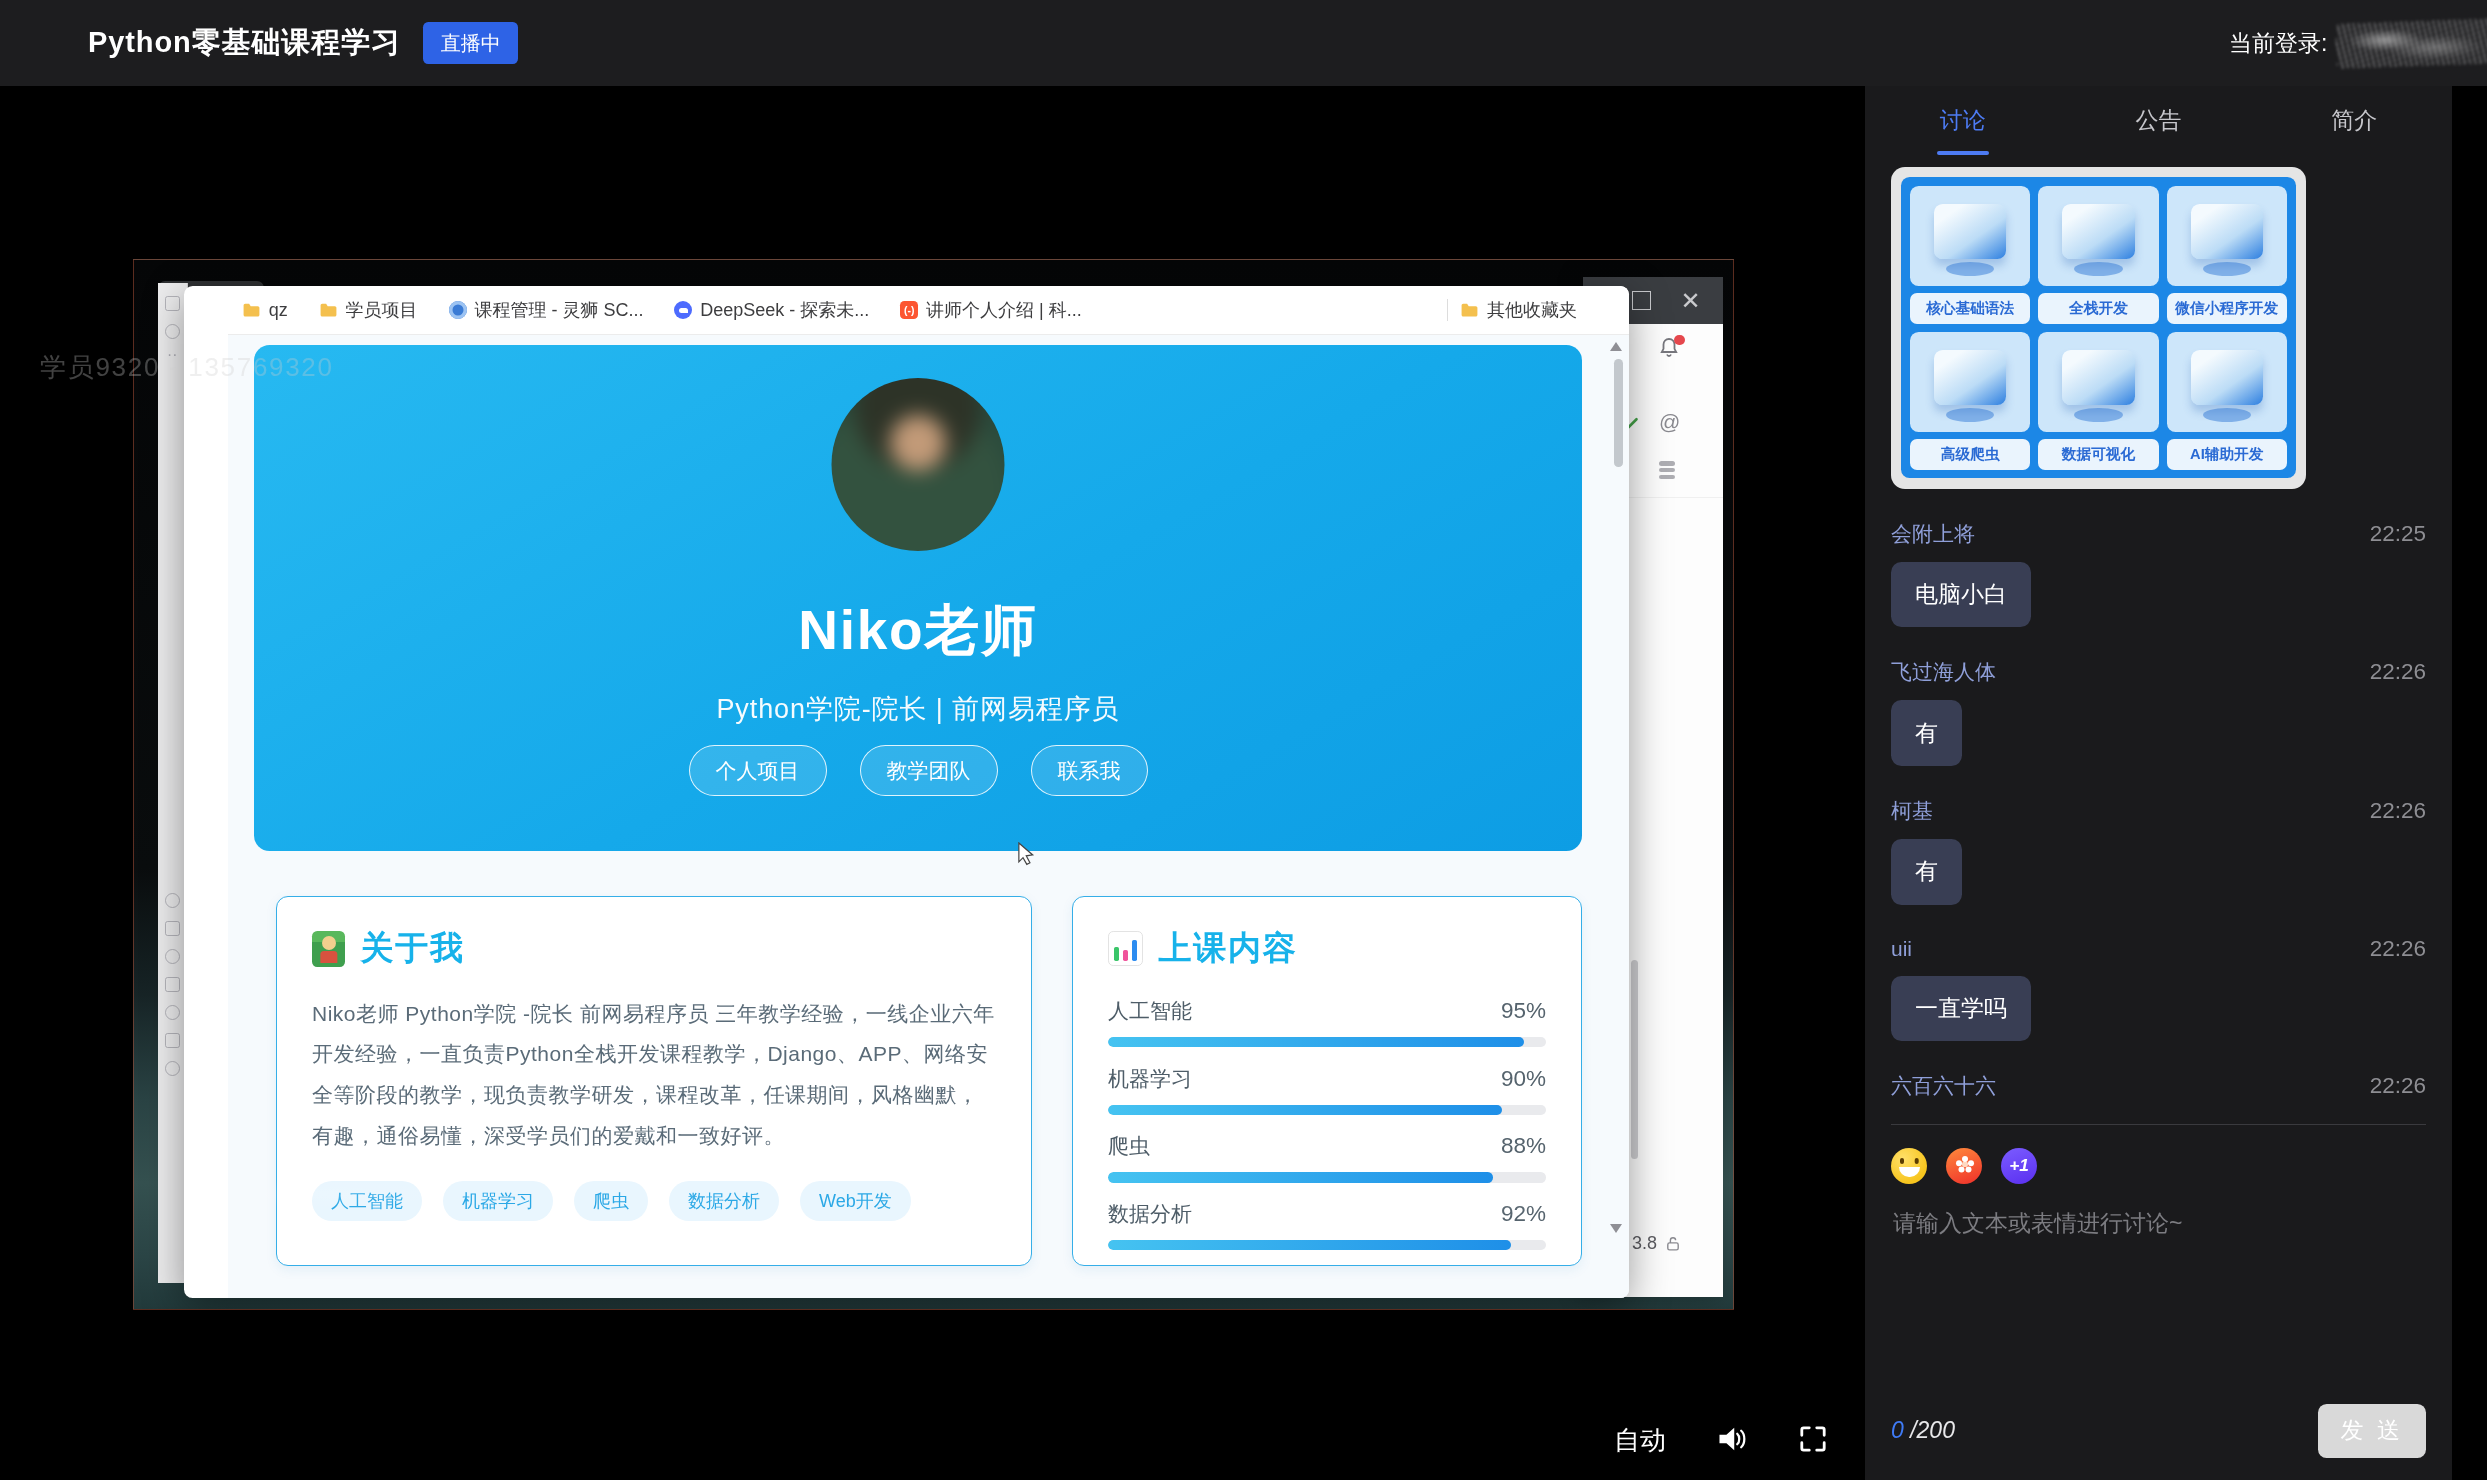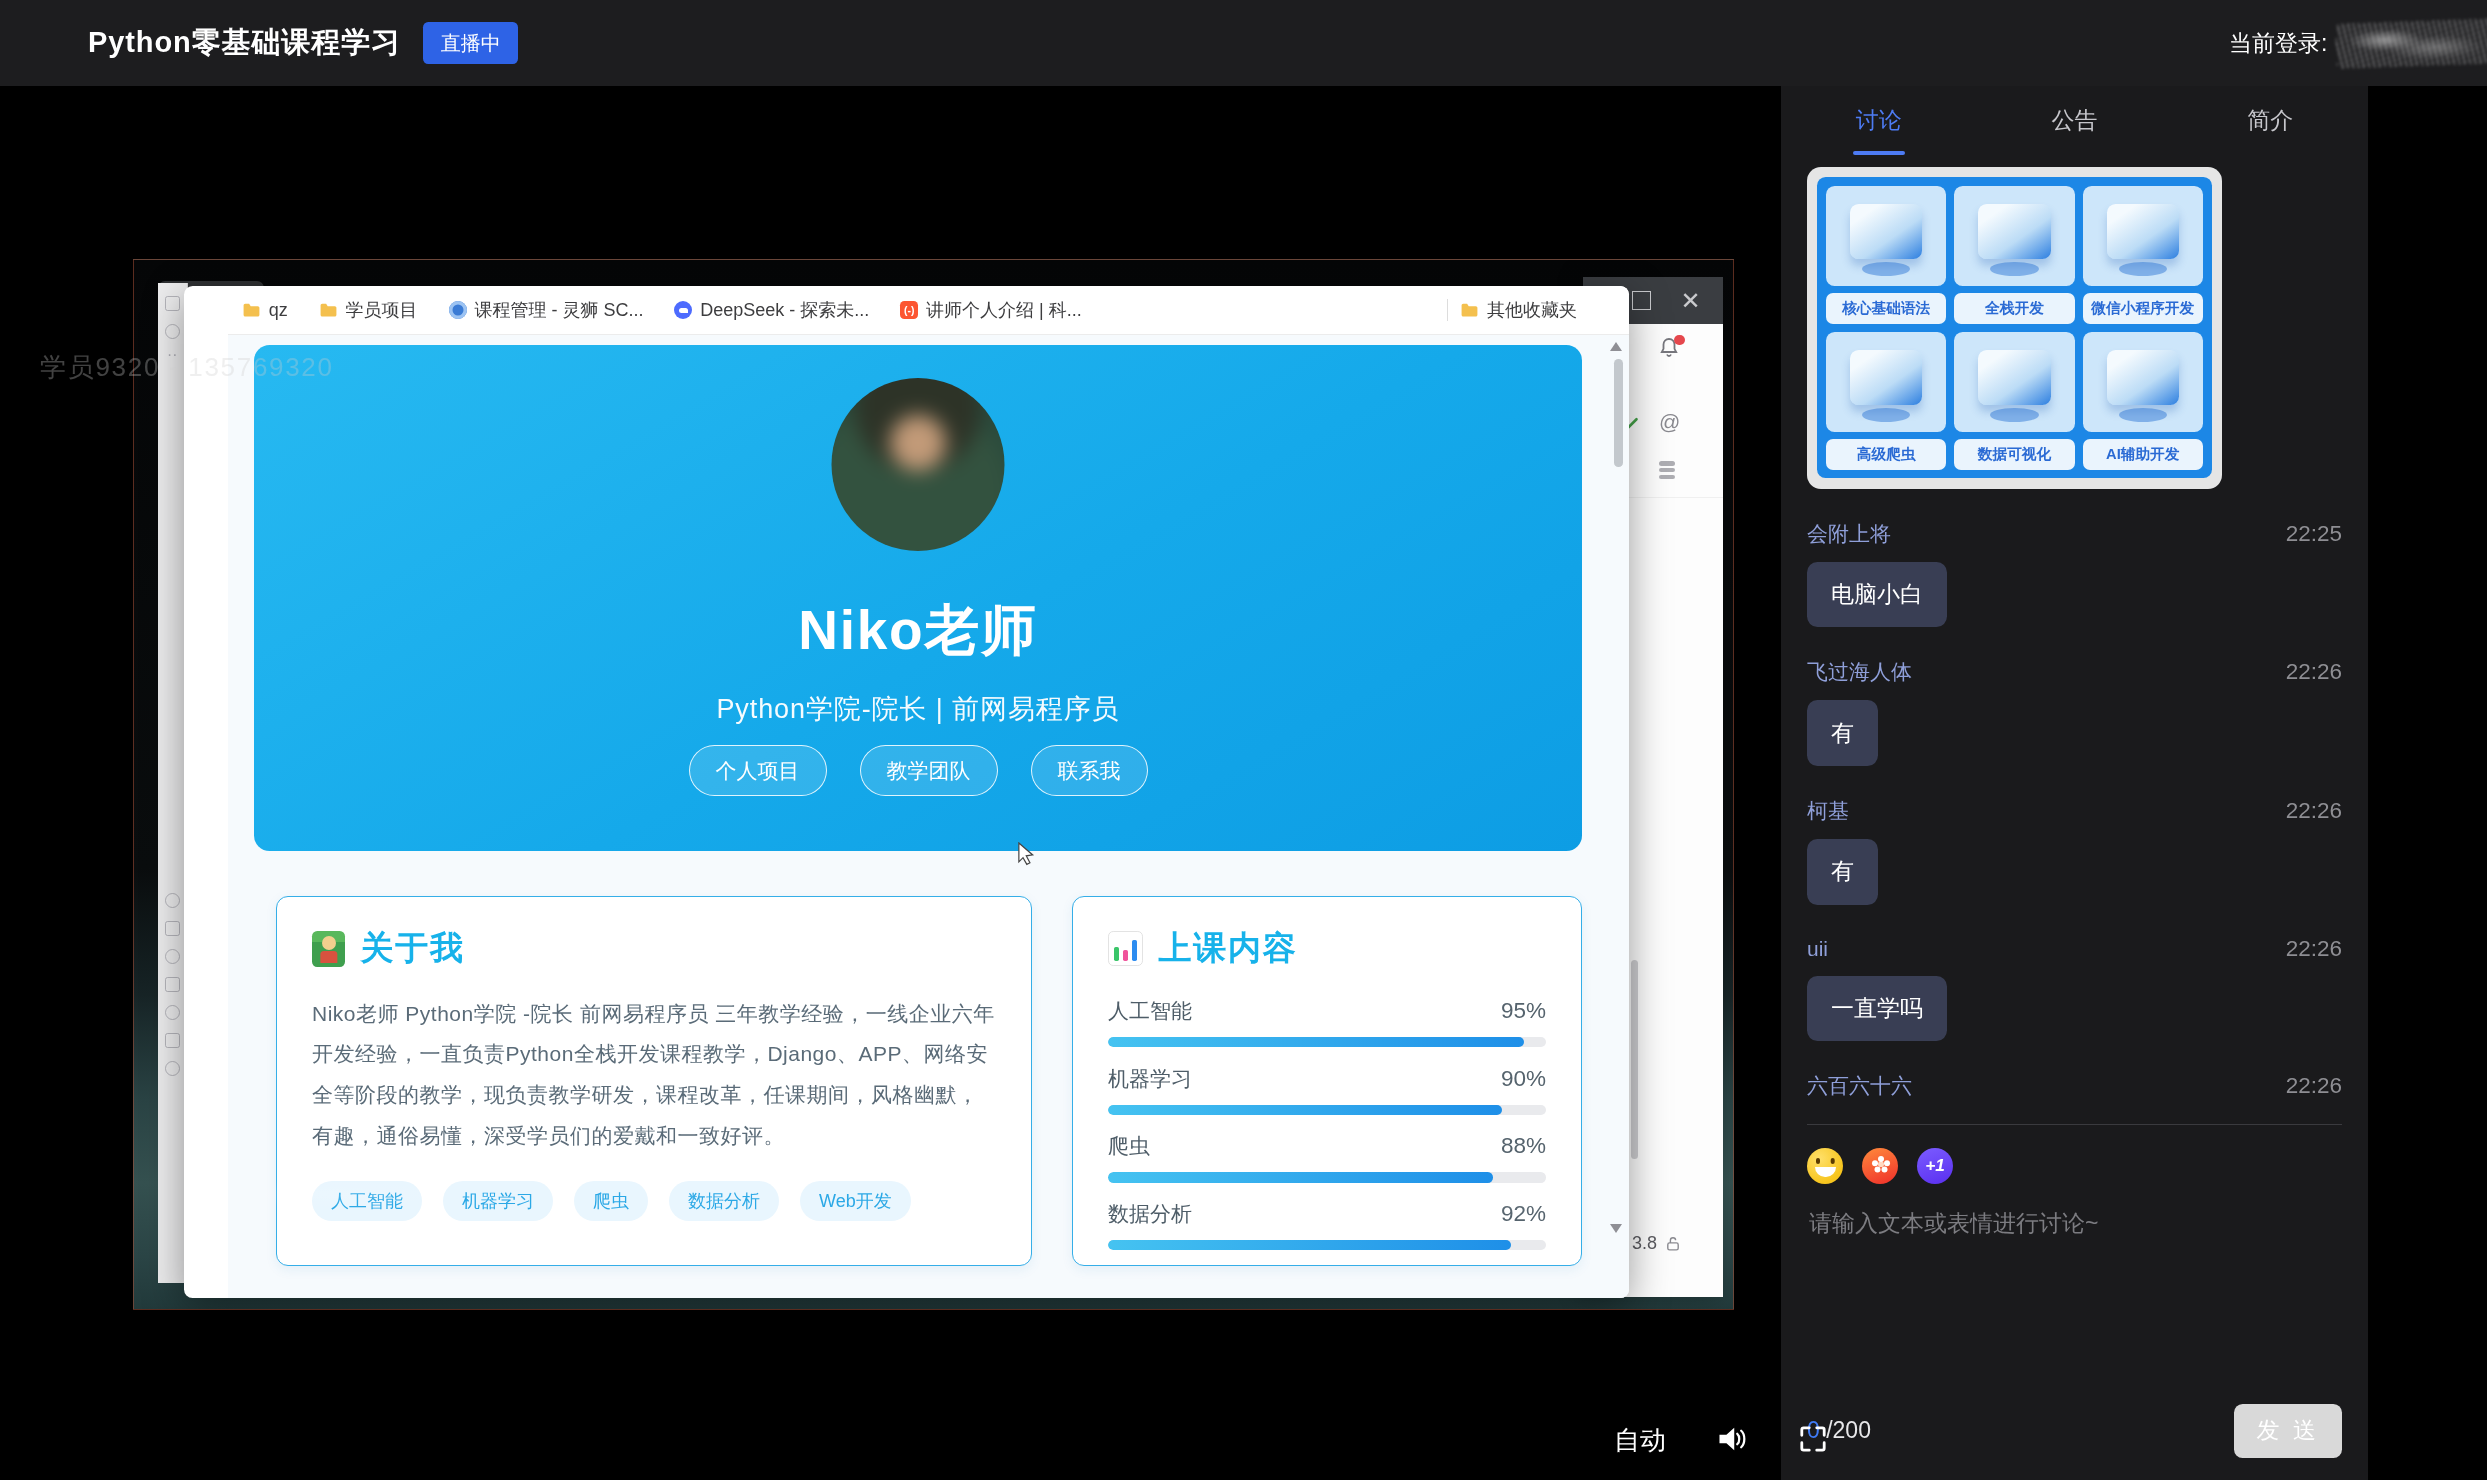--- a/index.html
+++ b/index.html
@@ -122,21 +122,21 @@
   .ov-db i{display:block;height:4.3px;background:#9a9aa0;border-radius:2.6px;margin-bottom:2.6px;opacity:.8;}
   .ov-thumb{position:absolute;left:48px;top:683px;width:7px;height:199px;background:#cfcfd2;border-radius:3.5px;}
   .ov-status{position:absolute;left:14px;top:956px;display:flex;align-items:center;gap:8.6px;color:#5b5b60;font-size:18px;}
 
   
   #controls{position:absolute;right:38px;bottom:22.5px;display:flex;align-items:center;gap:50px;z-index:58;}
   .ctl-quality{color:#fff;font-size:26px;}
   #cursor{position:absolute;left:1015px;top:756px;z-index:57;}
 
   
-  #sidebar{position:absolute;left:1781px;top:86px;width:587px;height:1394px;background:#1a1a1c;display:flex;flex-direction:column;}
+  #sidebar{position:absolute;left:1865px;top:86px;width:587px;height:1394px;background:#1a1a1c;display:flex;flex-direction:column;}
   #tabs{height:69px;display:flex;flex:none;}
   .tab{flex:1;display:flex;align-items:center;justify-content:center;font-size:23px;color:#c6c6cb;position:relative;}
   .tab.active{color:#4d7bf3;}
   .tab.active:after{content:"";position:absolute;bottom:0;left:50%;transform:translateX(-50%);width:52px;height:4.3px;border-radius:2.6px;background:#4d7bf3;}
   #side-body{flex:1;display:flex;flex-direction:column;padding:0 26px;overflow:hidden;}
   .course-card{flex:none;margin-top:12px;width:415px;background:#e5e5e5;border-radius:14px;padding:10.4px;box-sizing:border-box;}
   .course-img{background:#1c87e6;border-radius:8.6px;padding:8.6px;display:grid;grid-template-columns:1fr 1fr 1fr;gap:7.8px;}
   .cell .pic{height:100px;border-radius:8.6px;background:#cde6fa;position:relative;overflow:hidden;}
   .cell .pic:before{content:"";position:absolute;left:20%;top:18%;width:60%;height:55%;border-radius:8.6px;
     background:linear-gradient(145deg,#f4fafe 20%,#bcdcf6 60%,#2d7fe0 100%);box-shadow:0 7px 8.6px rgba(30,90,180,.25);}
@@ -157,21 +157,21 @@
   .emo-flower{background:linear-gradient(160deg,#ff8a3c,#ef2f2a);}
   .emo-flower:before{content:"";position:absolute;left:15.6px;top:8.6px;width:6px;height:6px;border-radius:50%;background:#fff;
     box-shadow:-6px 4.3px 0 #fff,6px 4.3px 0 #fff,-3.5px 10.4px 0 #fff,3.5px 10.4px 0 #fff,0 5.2px 0 #ffd9c2;}
   .emo-plus{background:linear-gradient(160deg,#7b5cff,#5a2ff0);color:#fff;font-weight:700;font-style:italic;
     display:flex;align-items:center;justify-content:center;font-size:17.3px;}
   #chat-input{flex:1;margin-top:22.5px;}
   #chat-input textarea{width:100%;height:100%;background:transparent;border:none;outline:none;resize:none;
     color:#ddd;font-size:23px;font-family:inherit;}
   #chat-input textarea::placeholder{color:#7c7c81;}
   #side-footer{flex:none;display:flex;align-items:center;padding:0 0 22.5px;}
-  .counter{font-size:23px;color:#e8e8ea;}
+  .counter{font-size:23px;color:#e8e8ea;font-style:italic;}
   .counter b{color:#3f7bf6;font-weight:400;}
   .send-btn{margin-left:auto;background:#d9d9d9;color:#fff;border:none;border-radius:8.6px;
     padding:11.2px 22.5px;font-size:23px;letter-spacing:3.5px;font-family:inherit;}
 </style>
 </head>
 <body>
 
 <div id="topbar">
   <div class="tb-title">Python零基础课程学习</div>
   <div class="live-badge">直播中</div>

